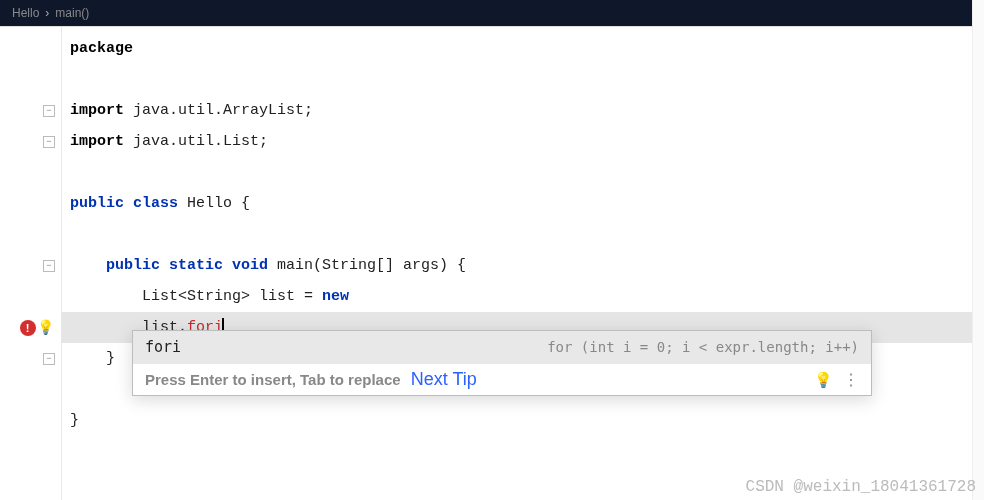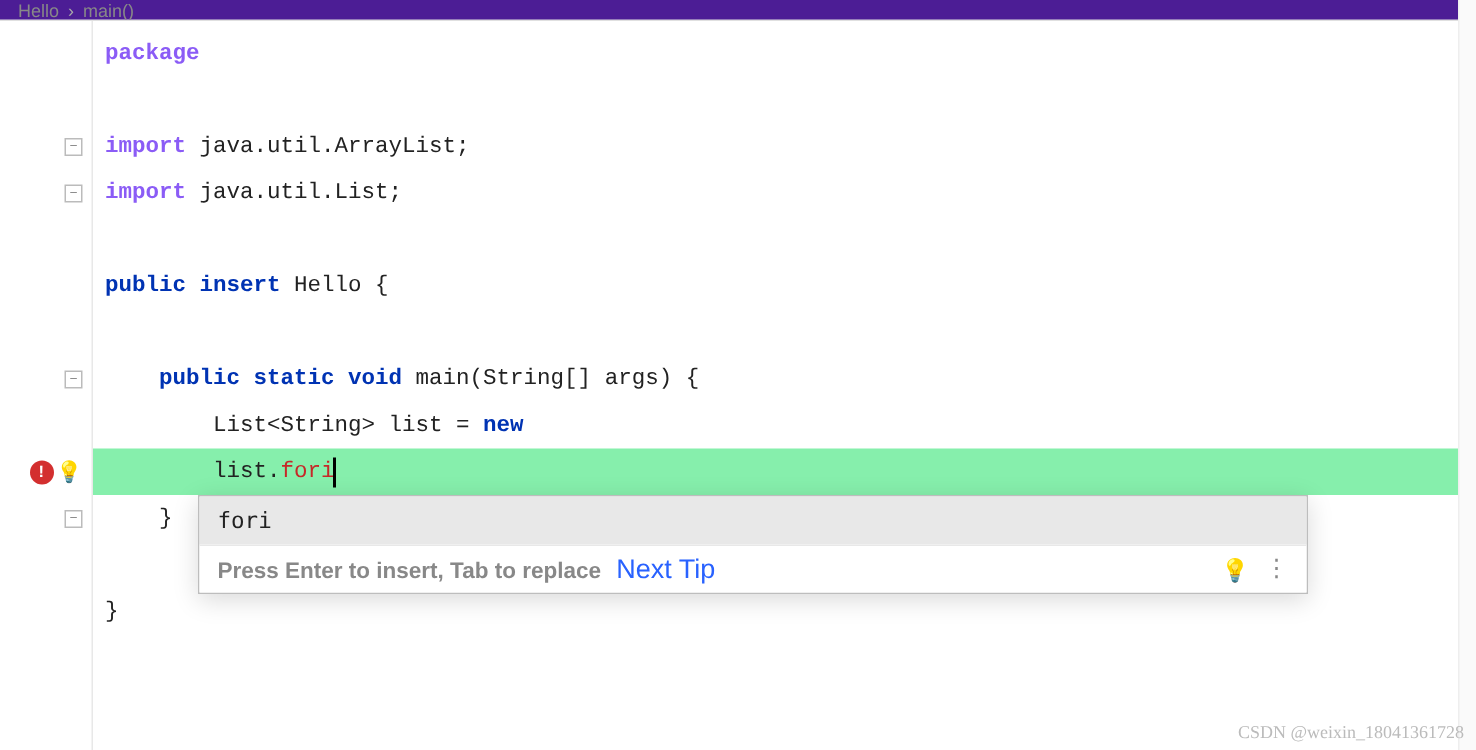--- a/index.html
+++ b/index.html
@@ -6,22 +6,22 @@
     body {
       font-family: 'Consolas', 'Monaco', 'Courier New', monospace;
       font-size: 15px;
       background: #ffffff;
       width: 984px;
       height: 500px;
       overflow: hidden;
       position: relative;
     }
     .breadcrumb-bar {
-      height: 14px;
-      background: #4c1d95;
+      height: 27px;
+      background: #0f172a;
       border-bottom: 1px solid #e0e0e0;
       display: flex;
       align-items: center;
       padding: 0 12px;
       font-family: -apple-system, 'Segoe UI', sans-serif;
       font-size: 12px;
       color: #888;
       overflow: hidden;
     }
     .breadcrumb-item { color: #888; }
@@ -87,24 +87,24 @@
       position: relative;
     }
     .code-line {
       height: 31px;
       padding-left: 8px;
       display: flex;
       align-items: center;
       white-space: pre;
     }
     .code-line.highlighted {
-      background: #86efac;
+      background: #e5e5e5;
     }
     .kw { color: #0033b3; font-weight: bold; }
-    .kw-nav { color: #8b5cf6; font-weight: bold; }
+    .kw-nav { color: #000000; font-weight: bold; }
     .plain { color: #222; }
     .typed-red { color: #c62828; }
     .caret {
       display: inline-block;
       width: 2px;
       height: 20px;
       background: #000;
       vertical-align: middle;
       margin-left: -1px;
     }
@@ -172,22 +172,22 @@
     }
     .footer-menu {
       font-size: 16px;
       color: #888;
       line-height: 1;
     }
     .watermark {
       position: absolute;
       right: 8px;
       bottom: 4px;
-      font-family: Liberation Serif, serif;
-      font-size: 12px;
+      font-family: Liberation Mono, monospace;
+      font-size: 16px;
       color: #bbb;
     }
     .scroll-line {
       position: absolute;
       top: 0;
       right: 0;
       width: 12px;
       height: 100%;
       border-left: 1px solid #eee;
       background: #fafafa;
@@ -231,37 +231,38 @@
     <div class="gutter-line"></div>
     <div class="gutter-line"></div>
   </div>
 
   <div class="code-area">
     <div class="code-line"><span class="kw-nav">package</span></div>
     <div class="code-line"></div>
     <div class="code-line"><span class="kw-nav">import</span><span class="plain"> java.util.ArrayList;</span></div>
     <div class="code-line"><span class="kw-nav">import</span><span class="plain"> java.util.List;</span></div>
     <div class="code-line"></div>
-    <div class="code-line"><span class="kw">public</span><span class="kw"> insert</span><span class="plain"> Hello {</span></div>
+    <div class="code-line"><span class="kw">public</span><span class="kw"> class</span><span class="plain"> Hello {</span></div>
     <div class="code-line"></div>
     <div class="code-line"><span>    </span><span class="kw">public</span><span class="kw"> static</span><span class="kw"> void</span><span class="plain"> main(String[] args) {</span></div>
     <div class="code-line"><span>        </span><span class="plain">List&lt;String&gt; list = </span><span class="kw">new</span></div>
     <div class="code-line highlighted"><span>        </span><span class="plain">list.</span><span class="typed-red">fori</span><span class="caret"></span></div>
     <div class="code-line"><span>    </span><span class="plain">}</span></div>
     <div class="code-line"></div>
     <div class="code-line"><span class="plain">}</span></div>
   </div>
   <div class="scroll-line"></div>
 </div>
 
 <div class="completion-popup">
   <div class="completion-row">
     <div class="completion-left">
       <span class="completion-name">fori</span>
     </div>
+    <span class="completion-preview">for (int i = 0; i &lt; expr.length; i++)</span>
   </div>
   <div class="completion-footer">
     <div>
       <span class="footer-hint">Press Enter to insert, Tab to replace</span>
       <span class="footer-link">Next Tip</span>
     </div>
     <div class="footer-right">
       <span class="footer-bulb">💡</span>
       <span class="footer-menu">⋮</span>
     </div>

